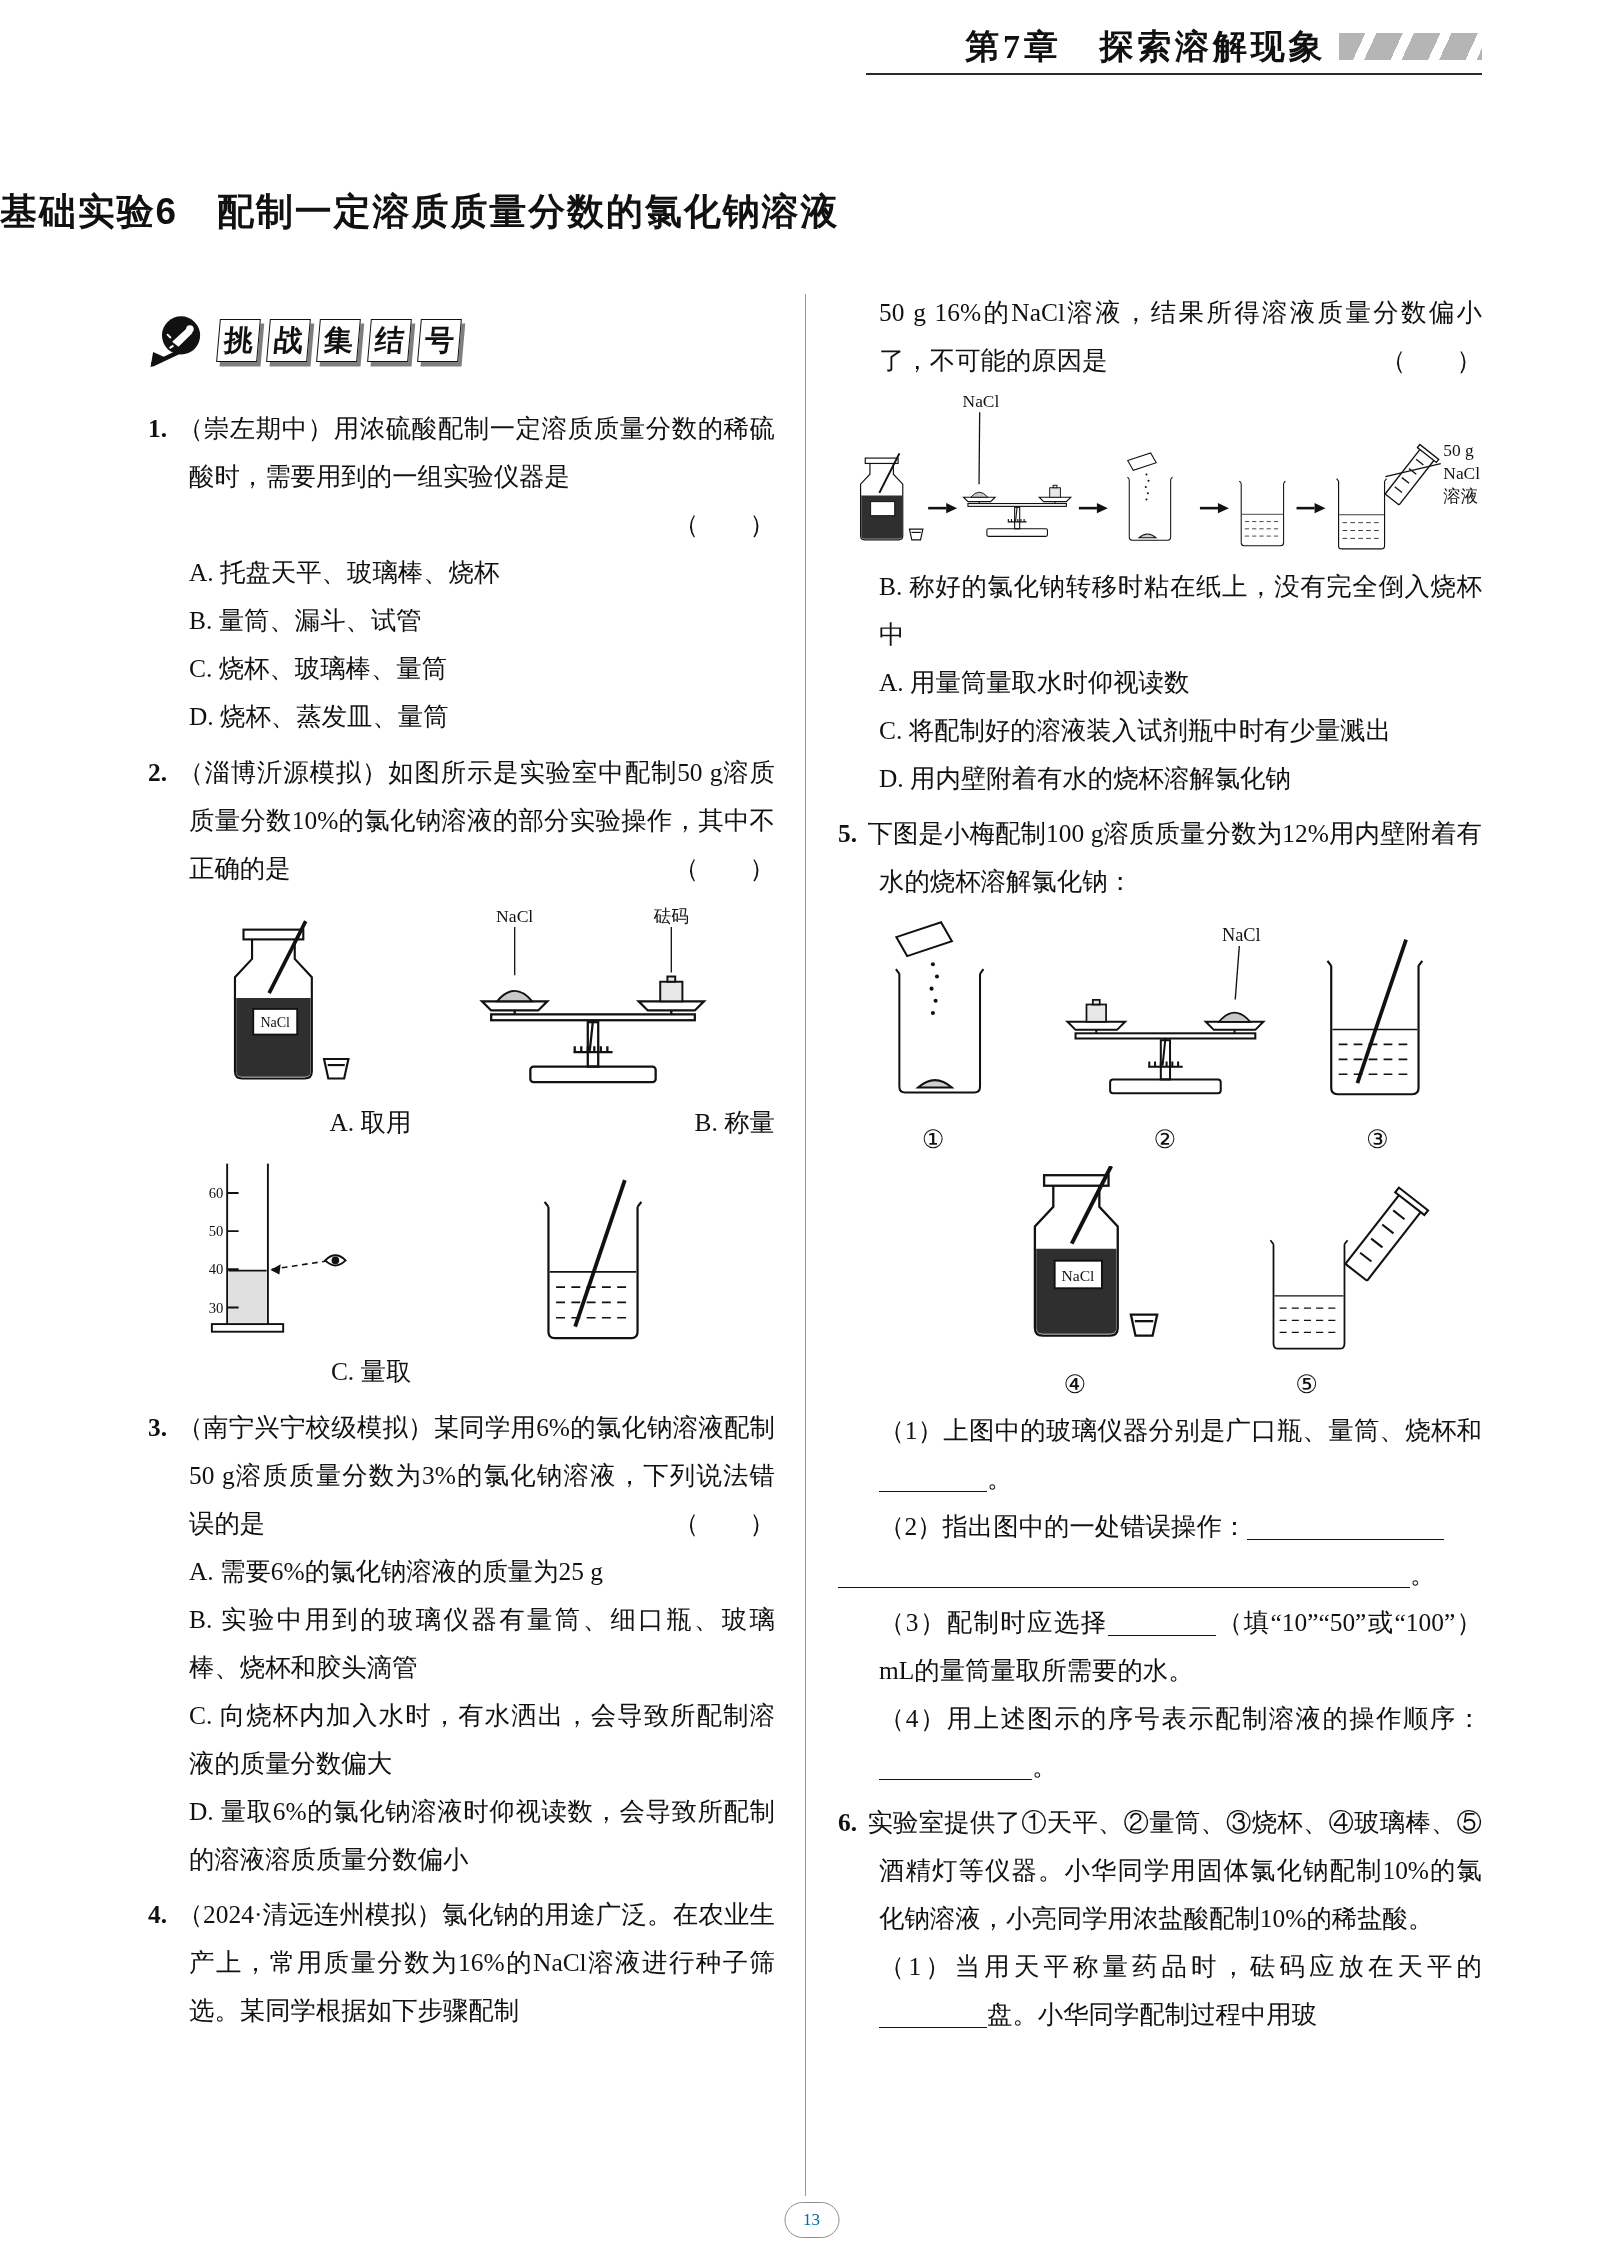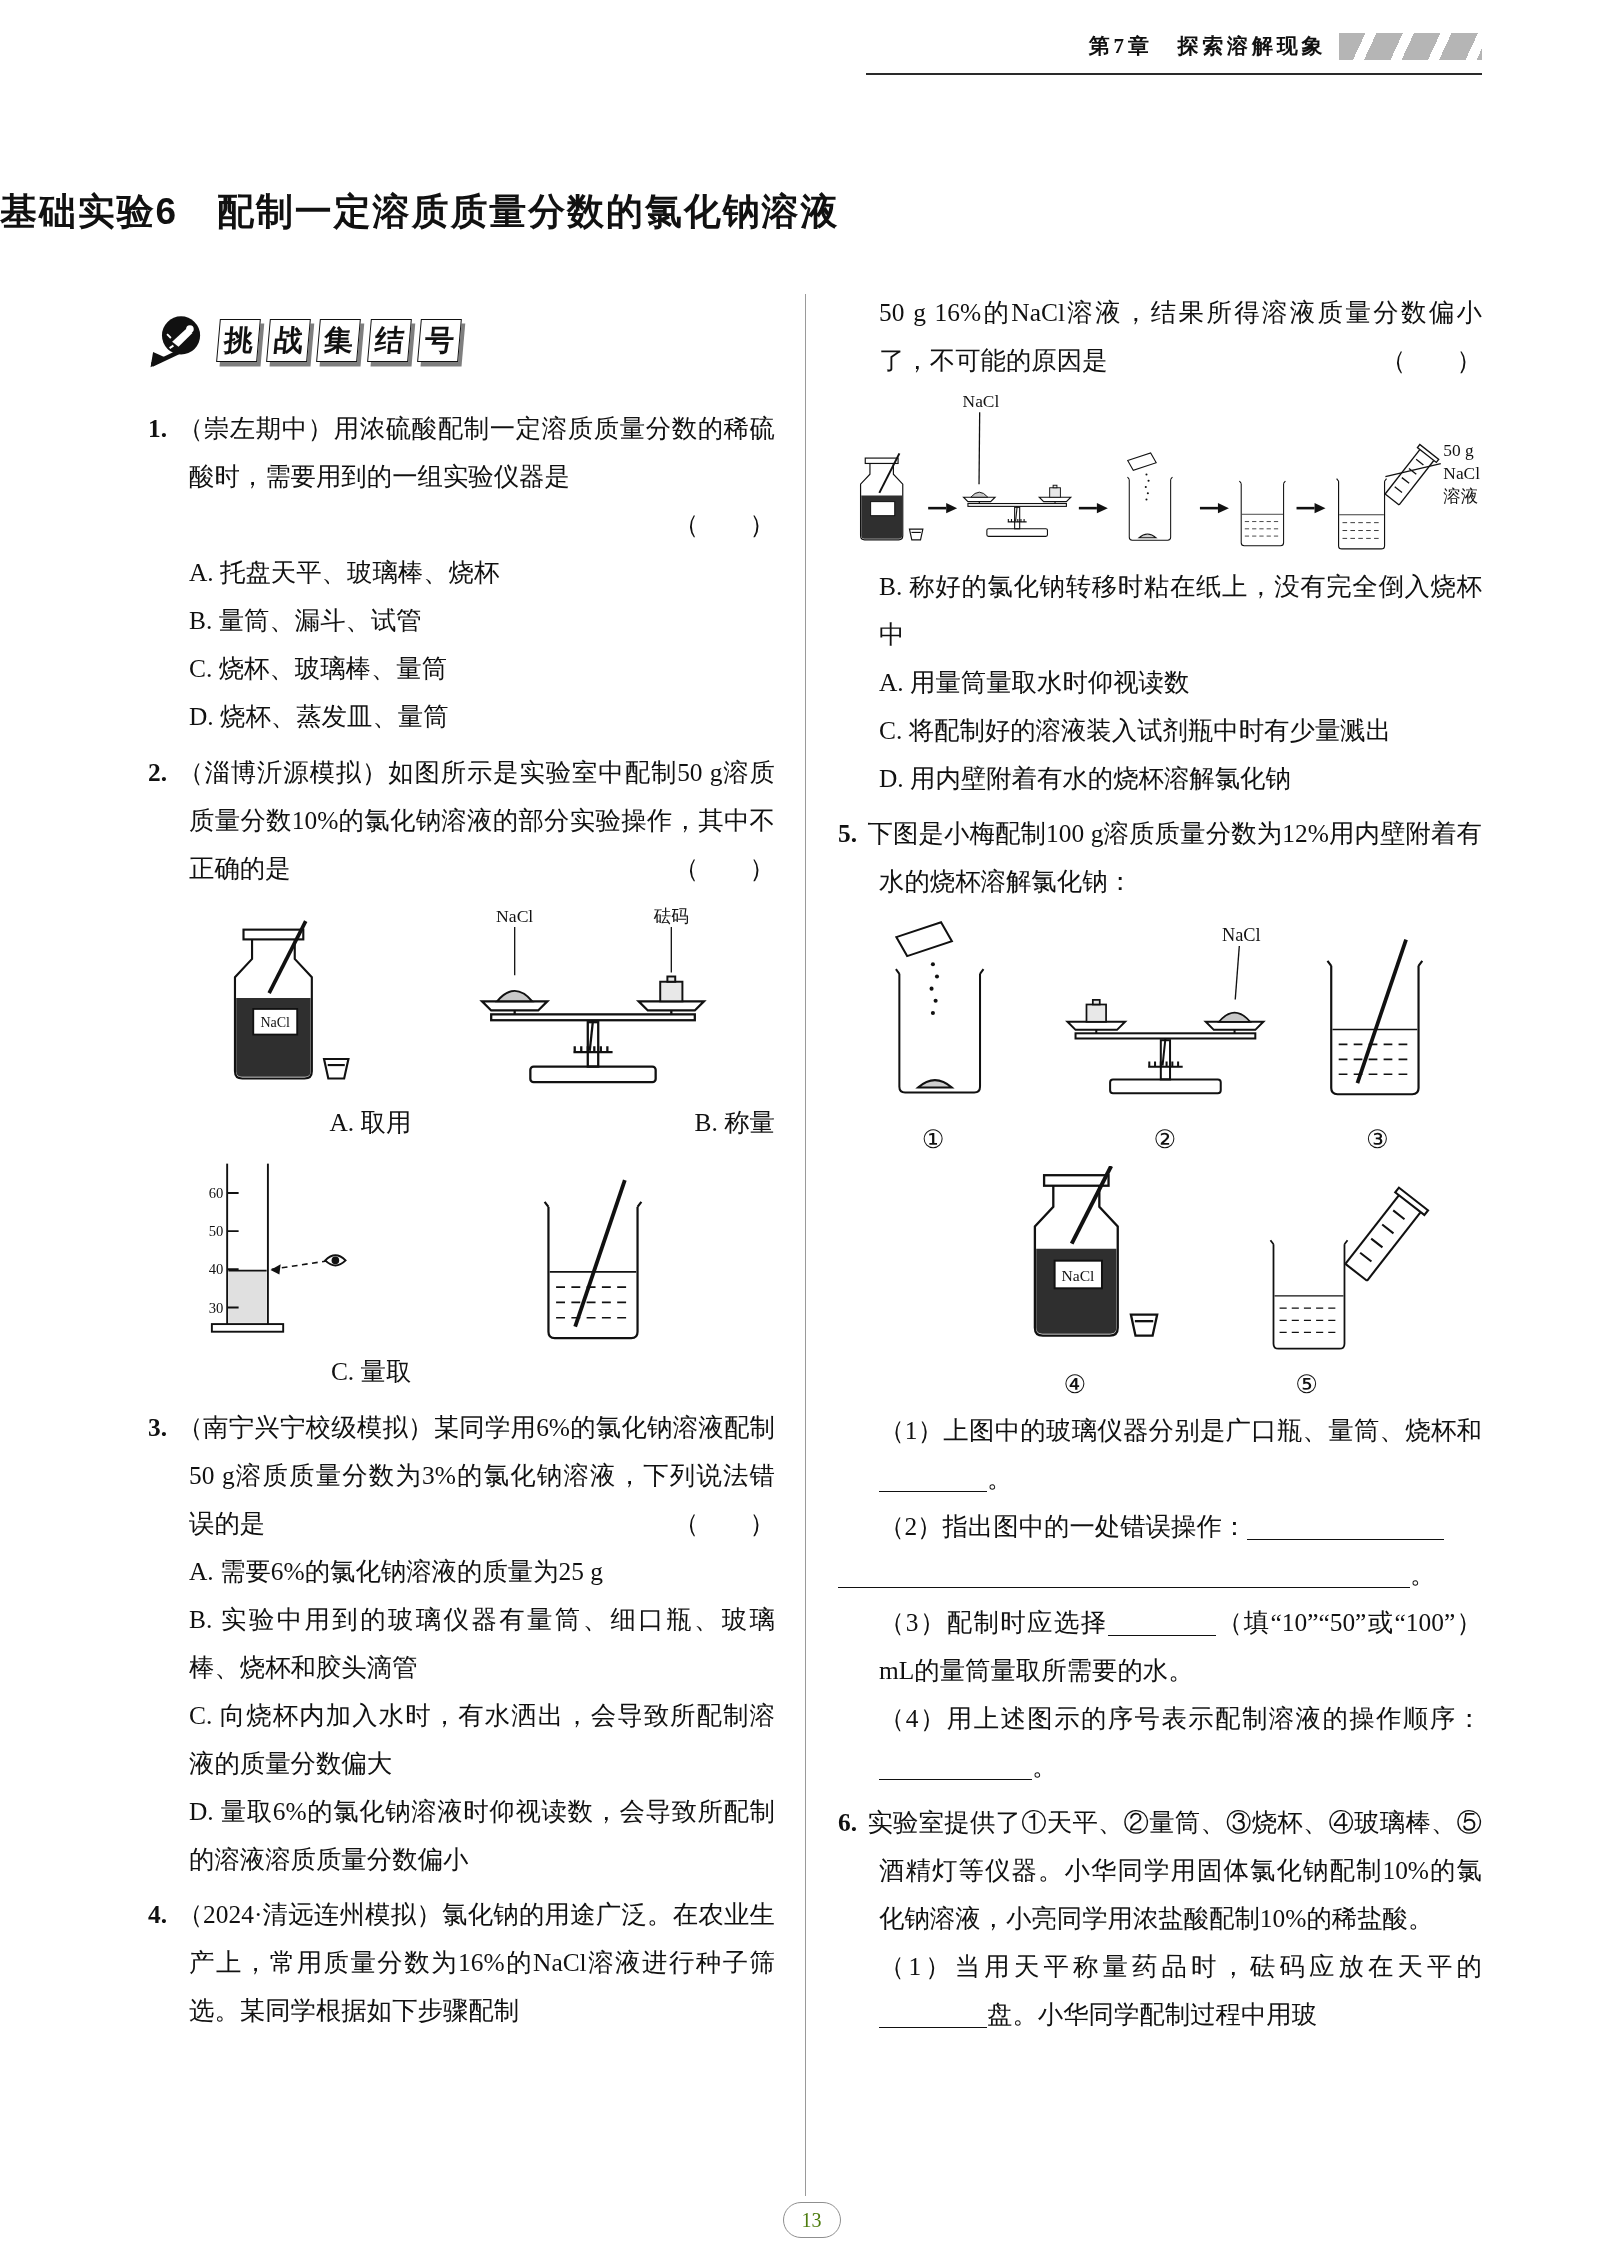--- a/index.html
+++ b/index.html
@@ -4,21 +4,21 @@
 <style>
   * { box-sizing: border-box; }
   html,body { margin:0; padding:0; background:#e8e8e8; }
   .page {
     position:relative; width:1623px; height:2261px; background:#ffffff;
     font-family:"Liberation Serif","DejaVu Serif",serif;
     font-size:25.4px; line-height:48px; color:#111; overflow:hidden;
   }
   
   .header { position:absolute; top:32px; right:141px; display:flex; align-items:center; gap:12.7px; }
-  .header-text { font-weight:bold; font-size:21px; letter-spacing:3.8px; line-height:29px; }
+  .header-text { font-weight:bold; font-size:34px; letter-spacing:3.8px; line-height:29px; }
   .slashes { width:143px; height:27px;
     background:repeating-linear-gradient(115deg,#b5b5b5 0 24px,#ffffff 24px 34px); }
   .header-rule { position:absolute; top:73px; left:866px; right:141px; height:1.9px; background:#2a2a2a; }
   
   .title { position:absolute; top:164px; left:0; width:100%; text-align:left;
     font-family:"Liberation Sans","DejaVu Sans",sans-serif; font-weight:bold;
     font-size:37px; line-height:45px; letter-spacing:1.9px; }
   
   .col-left  { position:absolute; left:148px;  top:310px; width:627px; }
   .col-right { position:absolute; left:838px; top:288px; width:644px; }
@@ -48,21 +48,21 @@
   .circnums { position:relative; height:42px; font-size:25.4px; }
   .circnums span { position:absolute; top:-3.8px; }
   
   .svgt { font-size:27px; fill:#111; font-family:"Liberation Serif","DejaVu Serif",serif; }
   .svgs { font-size:23px; fill:#111; font-family:"Liberation Serif","DejaVu Serif",serif; }
   .thin { stroke:#111; stroke-width:2; }
   .dash { stroke:#111; stroke-width:2.5; stroke-dasharray:9 7; fill:none; }
   .st   { stroke:#111; stroke-width:3; fill:none; }
   
   .pagenum { position:absolute; top:2202px; left:50%; transform:translateX(-50%);
-    border:1.9px solid #8f8f8f; border-radius:19px; padding:0 18px; font-size:20px; line-height:34px; color:#4d7c0f; }
+    border:1.9px solid #8f8f8f; border-radius:19px; padding:0 18px; font-size:17px; line-height:34px; color:#0369a1; }
 </style>
 </head>
 <body>
 
 <div class="page">
 
   <svg width="0" height="0" style="position:absolute" aria-hidden="true">
     <defs>
       <g id="sym-beaker" stroke="#111" stroke-width="3.5" fill="none">
         <path d="M30 46 L24 38 M30 46 L30 242 Q30 252 40 252 L160 252 Q170 252 170 242 L170 46 M170 46 L176 38"></path>

